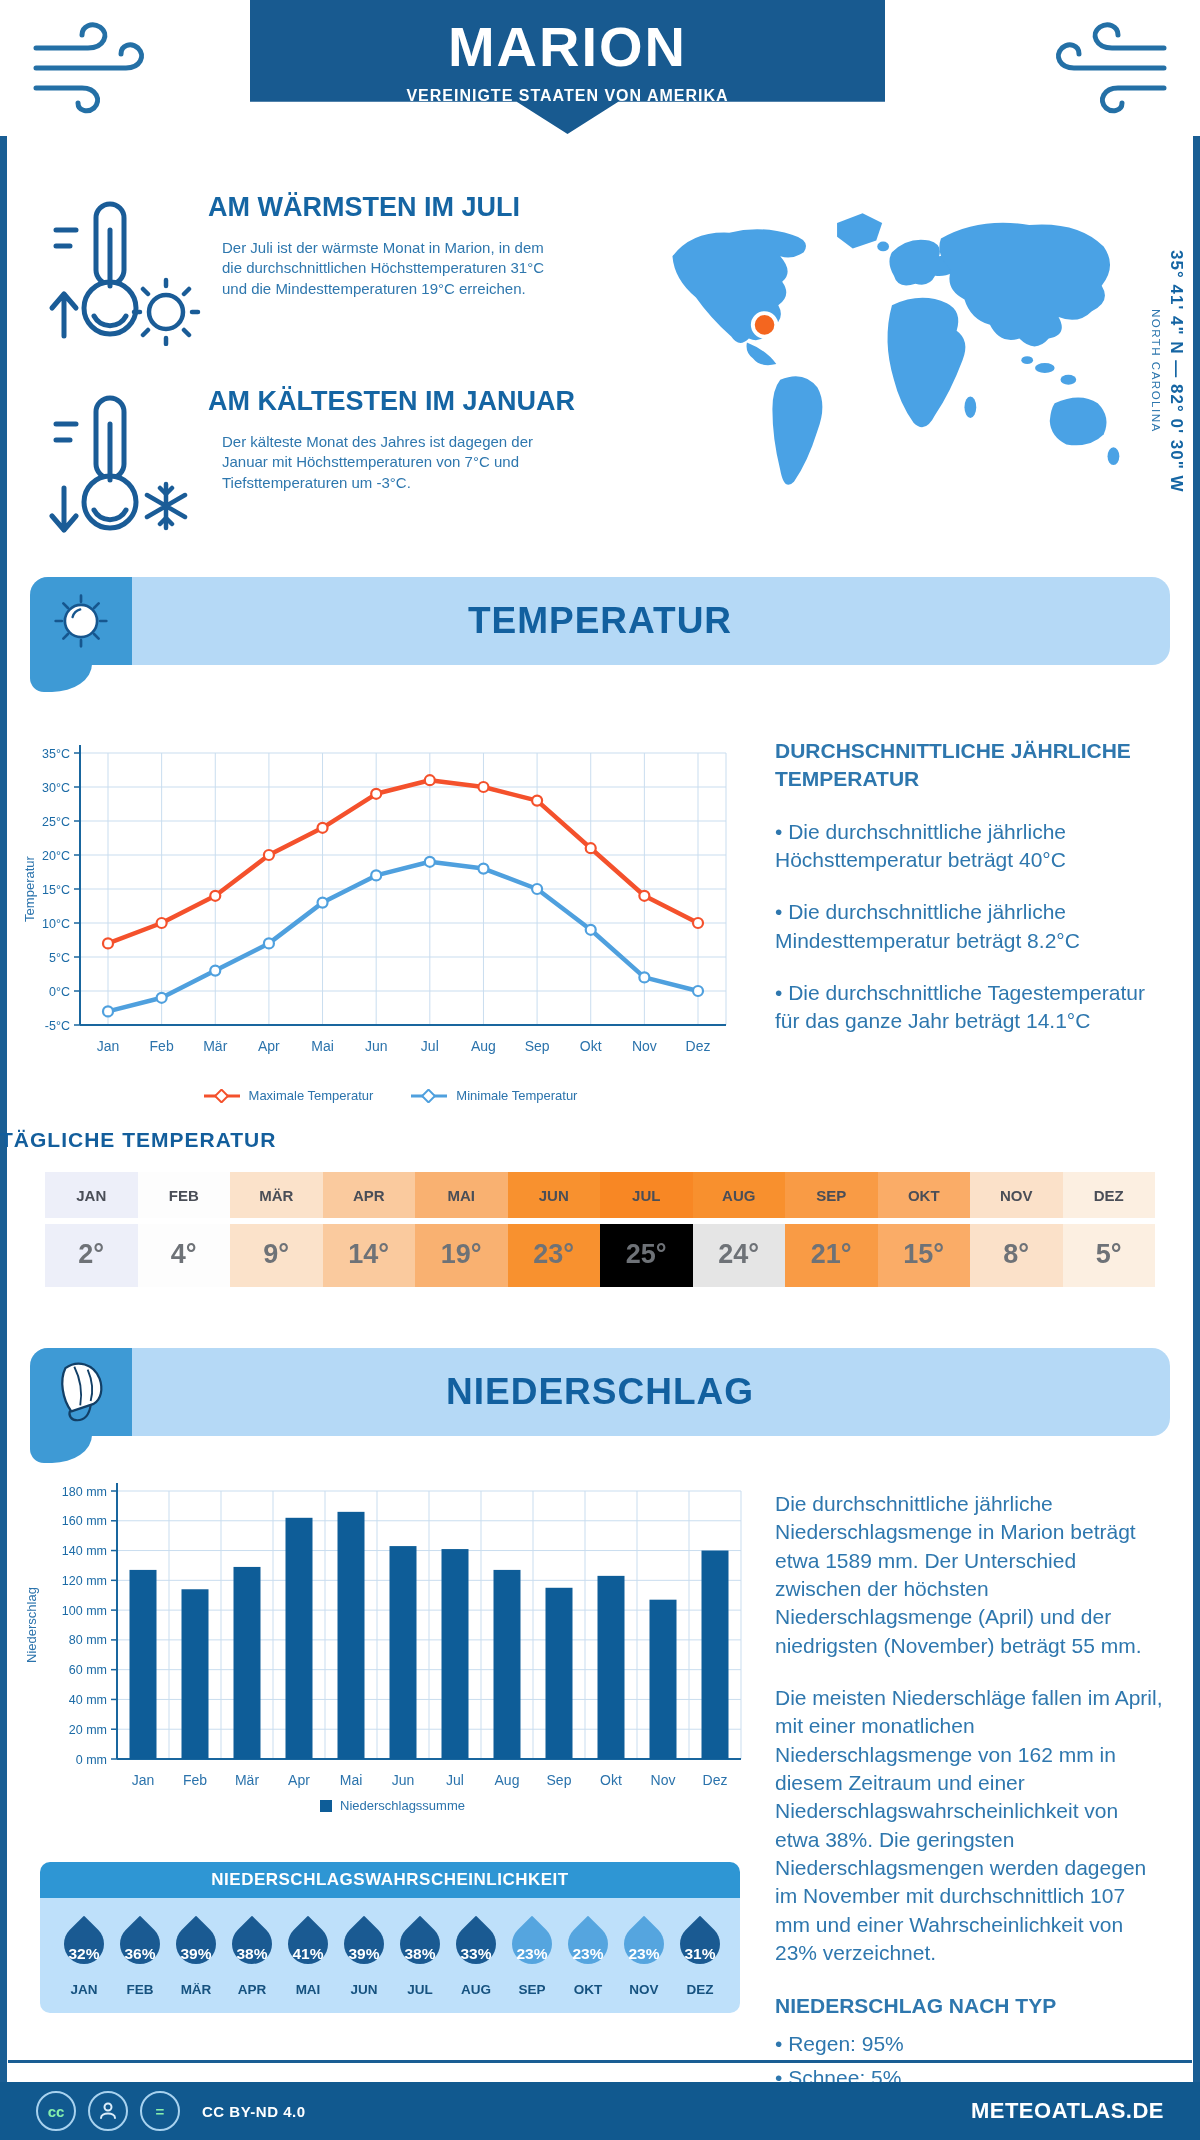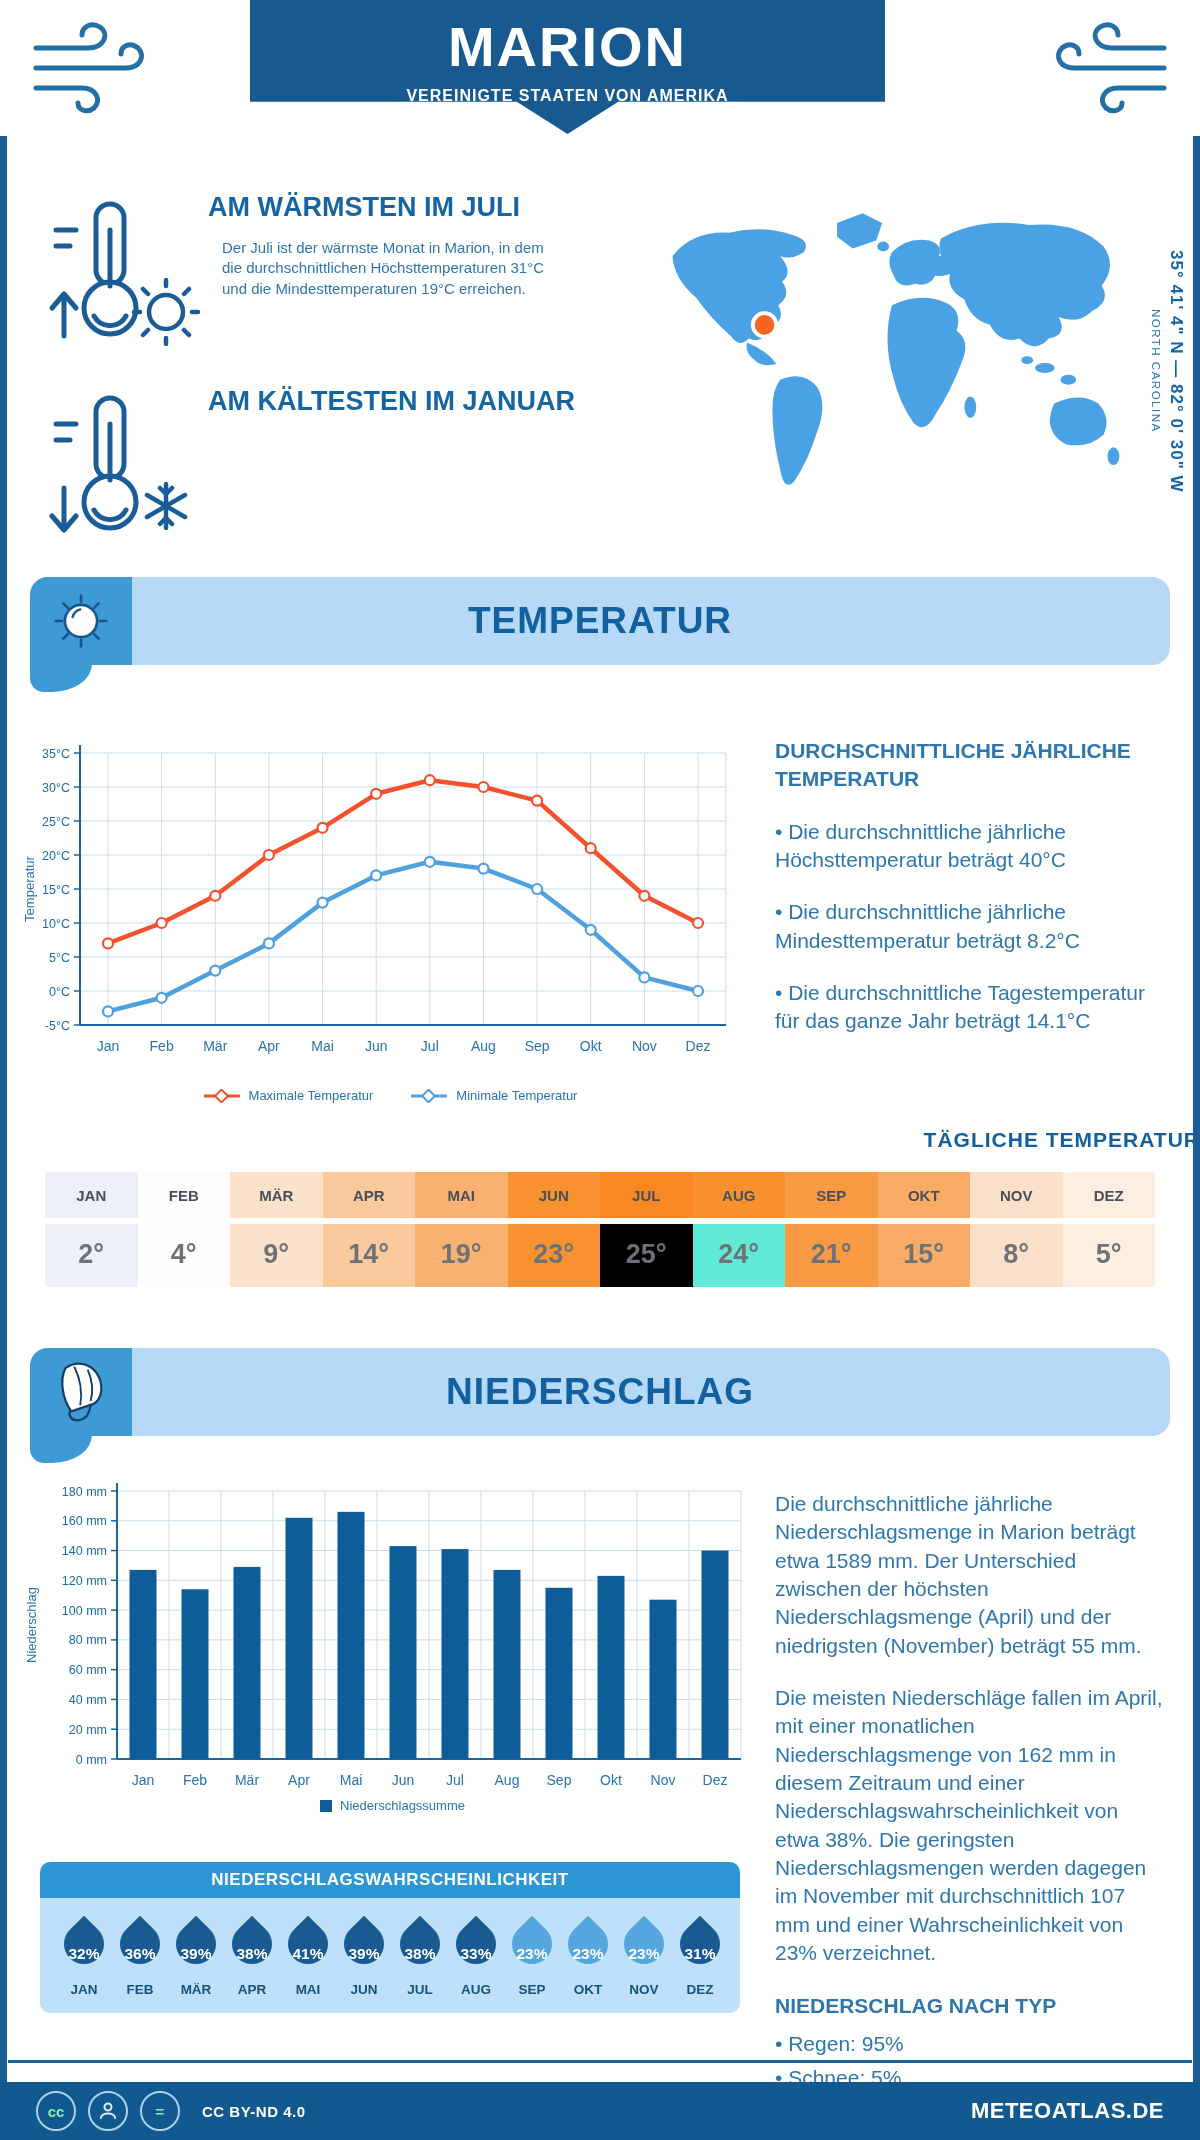--- a/index.html
+++ b/index.html
@@ -46,21 +46,21 @@
   svg text{font-family:"Liberation Sans",sans-serif;}
   .legend-row{position:absolute;display:flex;justify-content:center;align-items:center;gap:37px;}
   .legend-item{display:flex;align-items:center;gap:8px;font-size:13px;color:#2B73AC;}
   .legend-sq{width:12px;height:12px;background:#0E5D98;display:inline-block;}
 
   
   .col-heading{font-size:18px;font-weight:bold;color:#135E9C;line-height:1.25;margin:0 0 26px 0;}
   .col-text p{font-size:21px;color:#2E77AE;line-height:1.35;margin:0 0 24px 0;}
 
   
-  .daily-title{position:absolute;left:0;right:0;text-align:right;font-size:21px;font-weight:bold;
+  .daily-title{position:absolute;left:0;right:0;text-align:left;font-size:21px;font-weight:bold;
                color:#135E9C;letter-spacing:1px;}
   .daily-grid{position:absolute;left:45px;width:1110px;display:grid;grid-template-columns:repeat(12,1fr);gap:0 0;}
   .dt-cell{text-align:center;}
   .dt-m{font-size:15px;font-weight:bold;color:#4A4E57;padding:15px 0 14px 0;}
   .dt-v{font-size:27px;font-weight:bold;color:#6E7277;padding:15px 0 17px 0;}
 
   
   .prob-panel{position:absolute;left:40px;top:1862px;width:700px;}
   .prob-head{height:36px;background:#2E96D4;border-radius:10px 10px 0 0;display:flex;align-items:center;
              justify-content:center;color:#fff;font-weight:bold;font-size:17px;letter-spacing:0.5px;}
@@ -138,20 +138,21 @@
       <circle cx="68" cy="112" r="26" fill="#fff"></circle>
       <path d="M68,34 V90"></path>
       <path d="M52,120 A18,18 0 0 0 84,120"></path>
       <g stroke-width="4.5">
         <path d="M124,94 V138 M105,105 L143,127 M105,127 L143,105"></path>
         <path d="M118,98 l6,6 6,-6 M118,134 l6,-6 6,6"></path>
       </g>
     </g>
   </svg>
   <div class="hl-heading" style="top:386px;">AM KÄLTESTEN IM JANUAR</div>
+  <div class="hl-body" style="top:432px;">Der kälteste Monat des Jahres ist dagegen der Januar mit Höchsttemperaturen von 7°C und Tiefsttemperaturen um -3°C.</div>
 
   <svg class="map-box" viewBox="0 0 500 350">
     <g fill="#4AA2E5" stroke="none">
       <path d="M196,28 l26,-10 l20,10 l-6,18 l-24,8 l-16,-12 z"></path>
       <path d="M28,62 Q48,36 86,38 Q118,30 150,40 Q170,46 162,58 Q150,66 138,62 Q152,78 140,88 Q150,102 136,112 Q144,126 128,136 Q120,152 106,146 Q96,156 88,144 Q66,124 52,104 Q30,86 28,62 z"></path>
       <path d="M104,150 q20,8 30,22 q-16,4 -24,-6 q-8,-6 -6,-16 z"></path>
       <path d="M138,188 Q162,178 176,196 Q186,214 176,240 Q166,272 152,292 Q142,302 138,280 Q130,248 130,218 Q130,198 138,188 z"></path>
       <path d="M252,58 Q268,42 290,46 Q304,50 300,62 Q316,58 322,70 Q314,84 296,82 Q290,94 276,90 Q258,96 254,82 Q246,68 252,58 z"></path>
       <path d="M252,112 Q282,98 308,110 Q324,118 318,138 Q332,148 324,168 Q312,200 296,224 Q286,244 274,232 Q260,212 254,188 Q242,148 252,112 z"></path>
       <path d="M302,44 Q340,22 392,30 Q442,26 468,52 Q482,72 466,92 Q476,108 456,118 Q442,132 422,124 Q432,142 412,146 Q398,162 382,146 Q362,152 352,132 Q332,126 326,106 Q306,96 312,76 Q296,60 302,44 z"></path>
@@ -307,21 +308,21 @@
       <div class="dt-cell dt-m" style="background: rgb(252, 239, 225);">DEZ</div>
     </div>
   <div class="daily-grid" style="top:1224px;" id="dailyVals">
       <div class="dt-cell dt-v" style="background: rgb(237, 239, 249);">2°</div>
       <div class="dt-cell dt-v" style="background: rgb(253, 253, 253);">4°</div>
       <div class="dt-cell dt-v" style="background: rgb(251, 226, 202);">9°</div>
       <div class="dt-cell dt-v" style="background: rgb(250, 202, 158);">14°</div>
       <div class="dt-cell dt-v" style="background: rgb(249, 177, 113);">19°</div>
       <div class="dt-cell dt-v" style="background: rgb(248, 145, 47);">23°</div>
       <div class="dt-cell dt-v" style="background: #000000;">25°</div>
-      <div class="dt-cell dt-v" style="background: #5eead4;">24°</div>
+      <div class="dt-cell dt-v" style="background: #e5e5e5;">24°</div>
       <div class="dt-cell dt-v" style="background: rgb(249, 155, 69);">21°</div>
       <div class="dt-cell dt-v" style="background: rgb(250, 172, 103);">15°</div>
       <div class="dt-cell dt-v" style="background: rgb(251, 225, 201);">8°</div>
       <div class="dt-cell dt-v" style="background: rgb(252, 239, 225);">5°</div>
     </div>
 
   <div class="band" style="top:1348px;">
     <div class="band-tile">
       <svg width="58" height="70" viewBox="0 0 78 88">
         <path d="M18,12 C34,0 56,6 64,26 C69,40 66,54 56,60 L26,70 C14,54 10,28 18,12 z" fill="#fff" stroke="#123F66" stroke-width="3" stroke-linejoin="round"></path>

